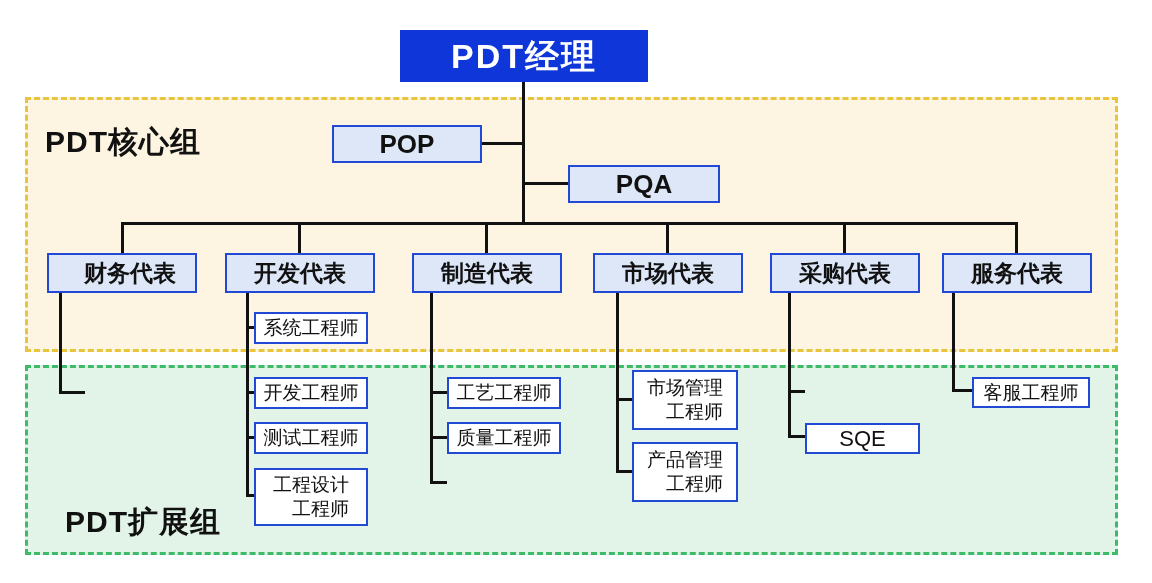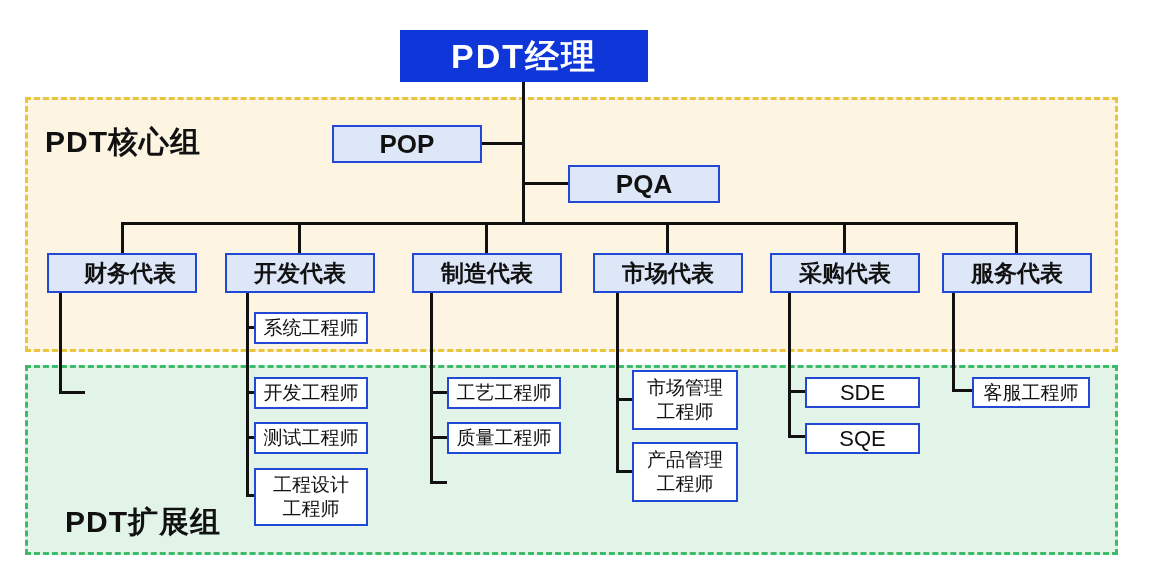--- a/index.html
+++ b/index.html
@@ -19,21 +19,21 @@
   .zone.core{background:var(--core-bg); border-color:var(--core-border);}
   .zone.ext{background:var(--ext-bg); border-color:var(--ext-border);}
   .zone-label{position:absolute; font-weight:bold; font-size:30px; letter-spacing:1px;}
   .vline,.hline{position:absolute; background:var(--line);}
   .vline{width:3px;}
   .hline{height:3px;}
   .node{
     position:absolute; box-sizing:border-box;
     display:flex; align-items:center; justify-content:center;
     border:2.5px solid var(--node-border); background:var(--node-fill);
-    text-align:center; white-space:pre-line; line-height:1.25;
+    text-align:right; white-space:pre-line; line-height:1.25;
     font-weight:600;
   }
   .node.manager{
     background:var(--manager-bg); color:var(--manager-text);
     border:none; font-size:34px; font-weight:bold; letter-spacing:2px;
   }
   .node.staff{font-size:26px;}
   .node.rep{font-size:23px;}
   .node.leaf{background:var(--leaf-fill); font-size:19px; font-weight:500;}
   .node.leaf.latin{font-size:22px;}
@@ -107,18 +107,17 @@
 工程师</div>
 
   <div class="node leaf" style="left:447px; top:377px; width:114px; height:32px;">工艺工程师</div>
   <div class="node leaf" style="left:447px; top:422px; width:114px; height:32px;">质量工程师</div>
 
   <div class="node leaf" style="left:632px; top:370px; width:106px; height:60px;">市场管理
 工程师</div>
   <div class="node leaf" style="left:632px; top:442px; width:106px; height:60px;">产品管理
 工程师</div>
 
-  <div class="node leaf latin" style="left:805px; top:377px; width:115px; height:31px;">SDE</div>
   <div class="node leaf latin" style="left:805px; top:423px; width:115px; height:31px;">SQE</div>
 
   <div class="node leaf" style="left:972px; top:377px; width:118px; height:31px;">客服工程师</div>
 
 </div>
 
 </body></html>

